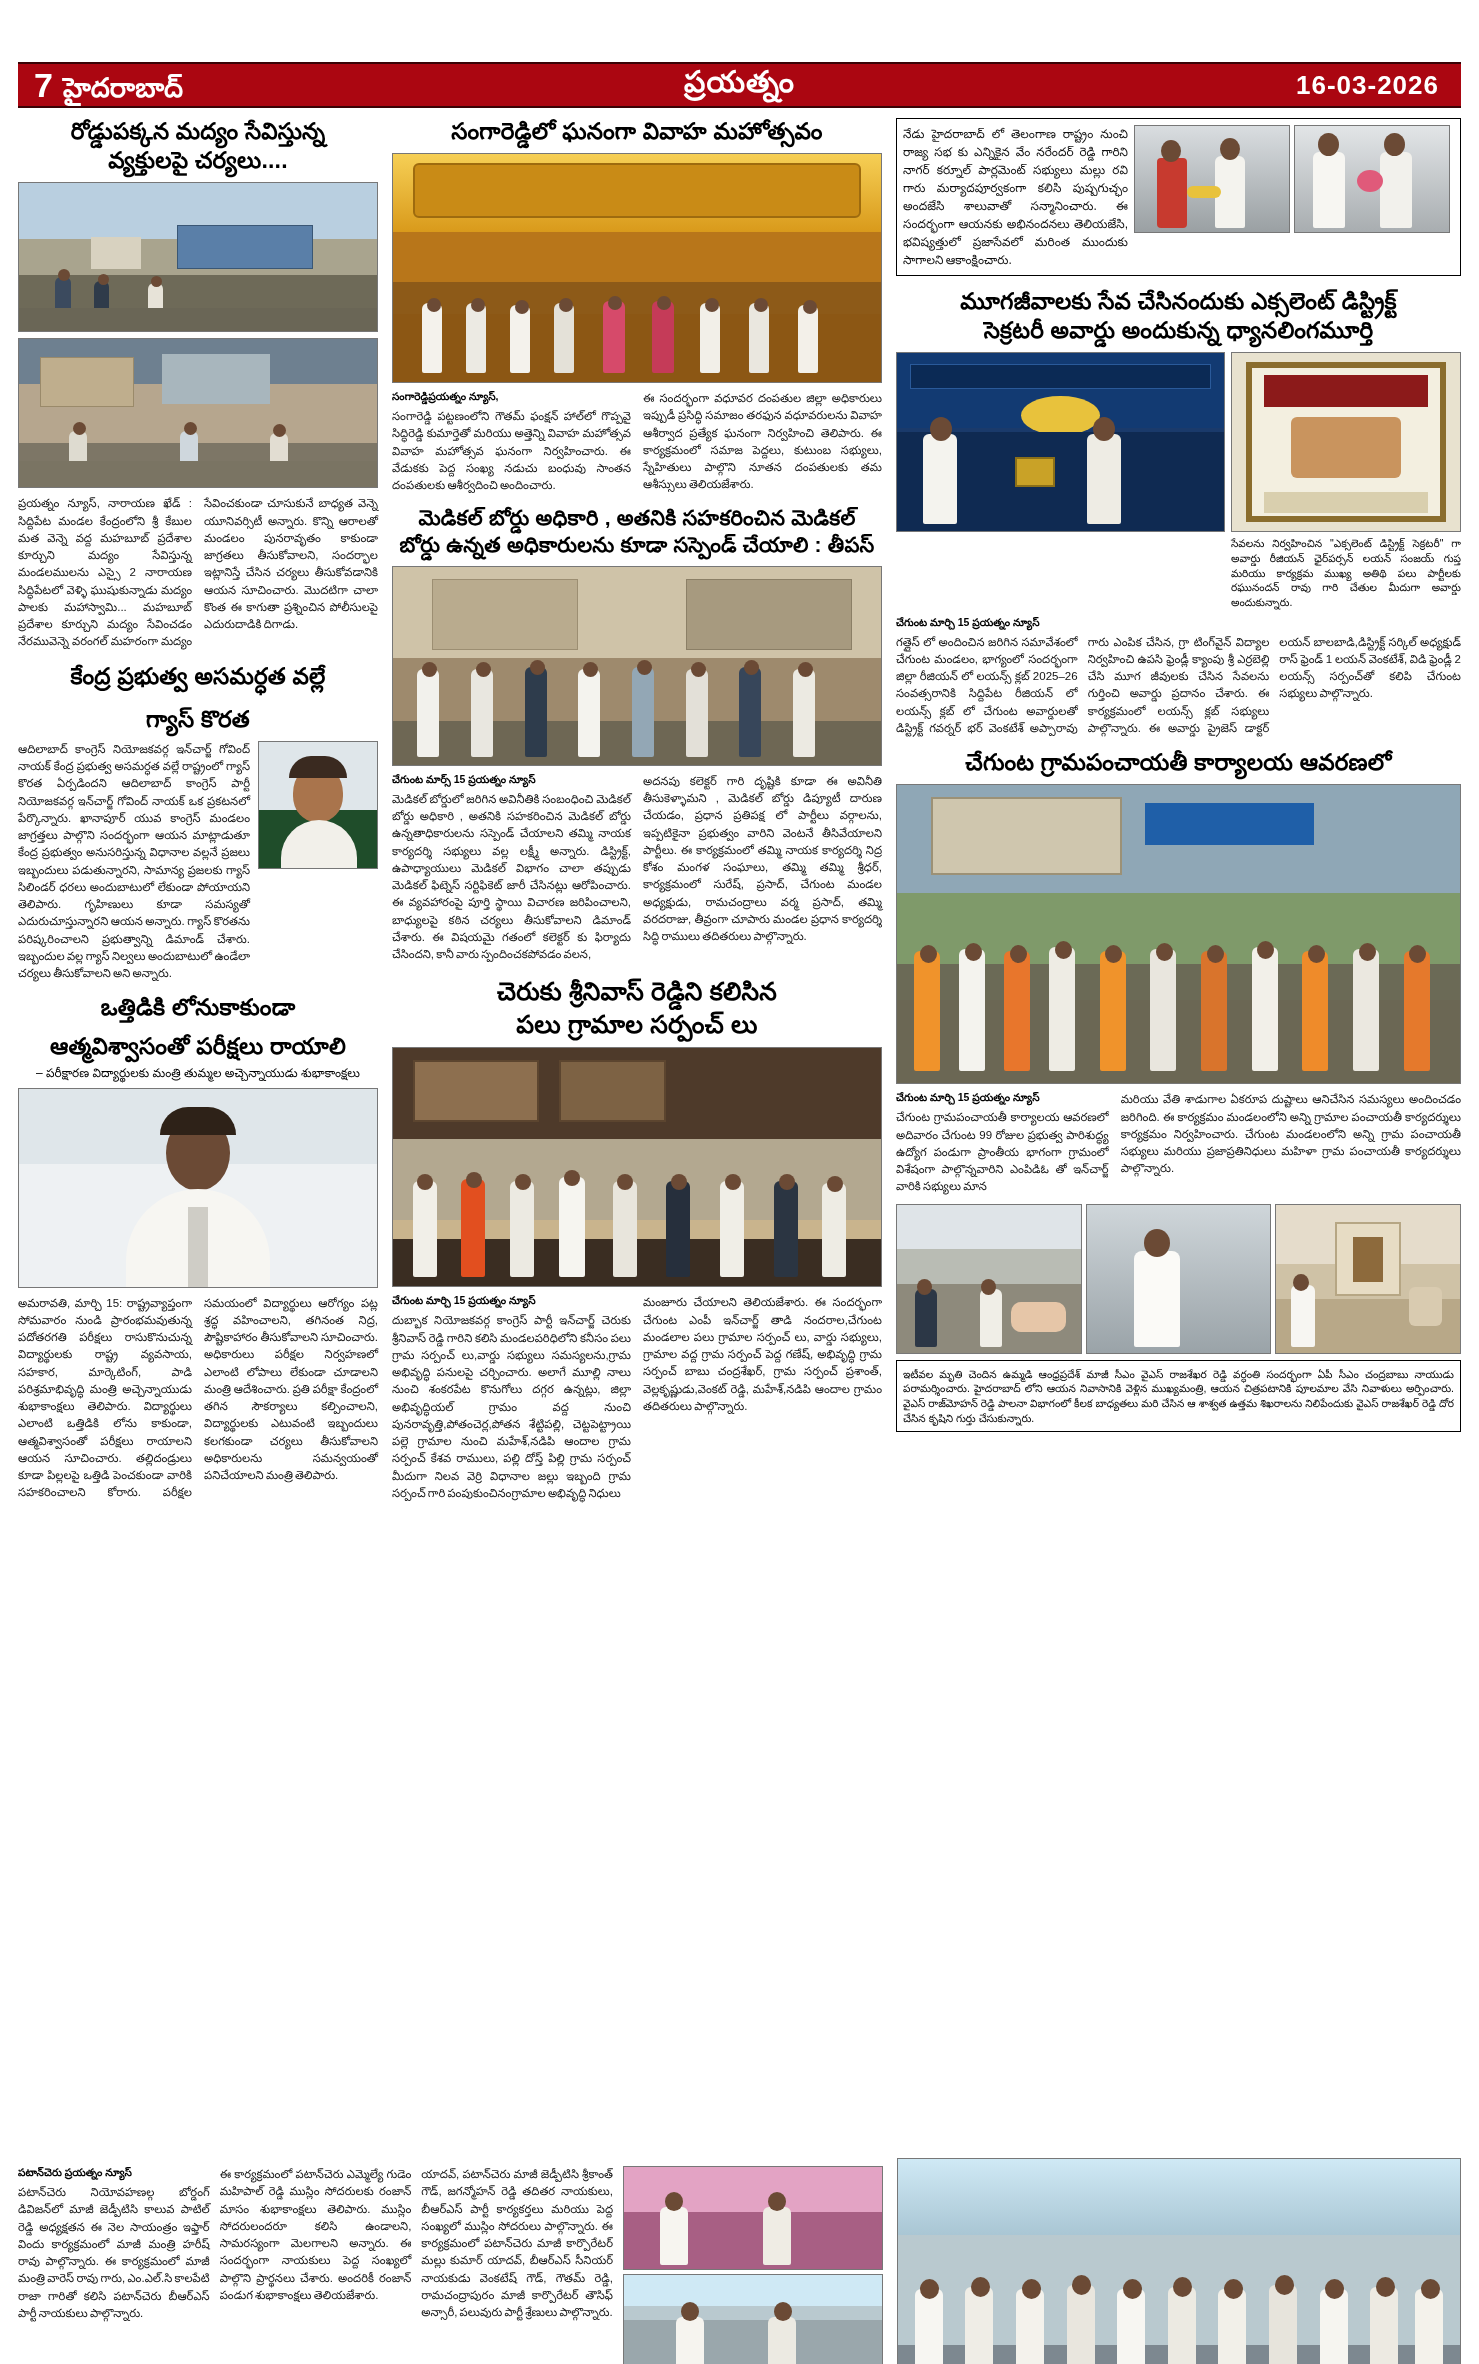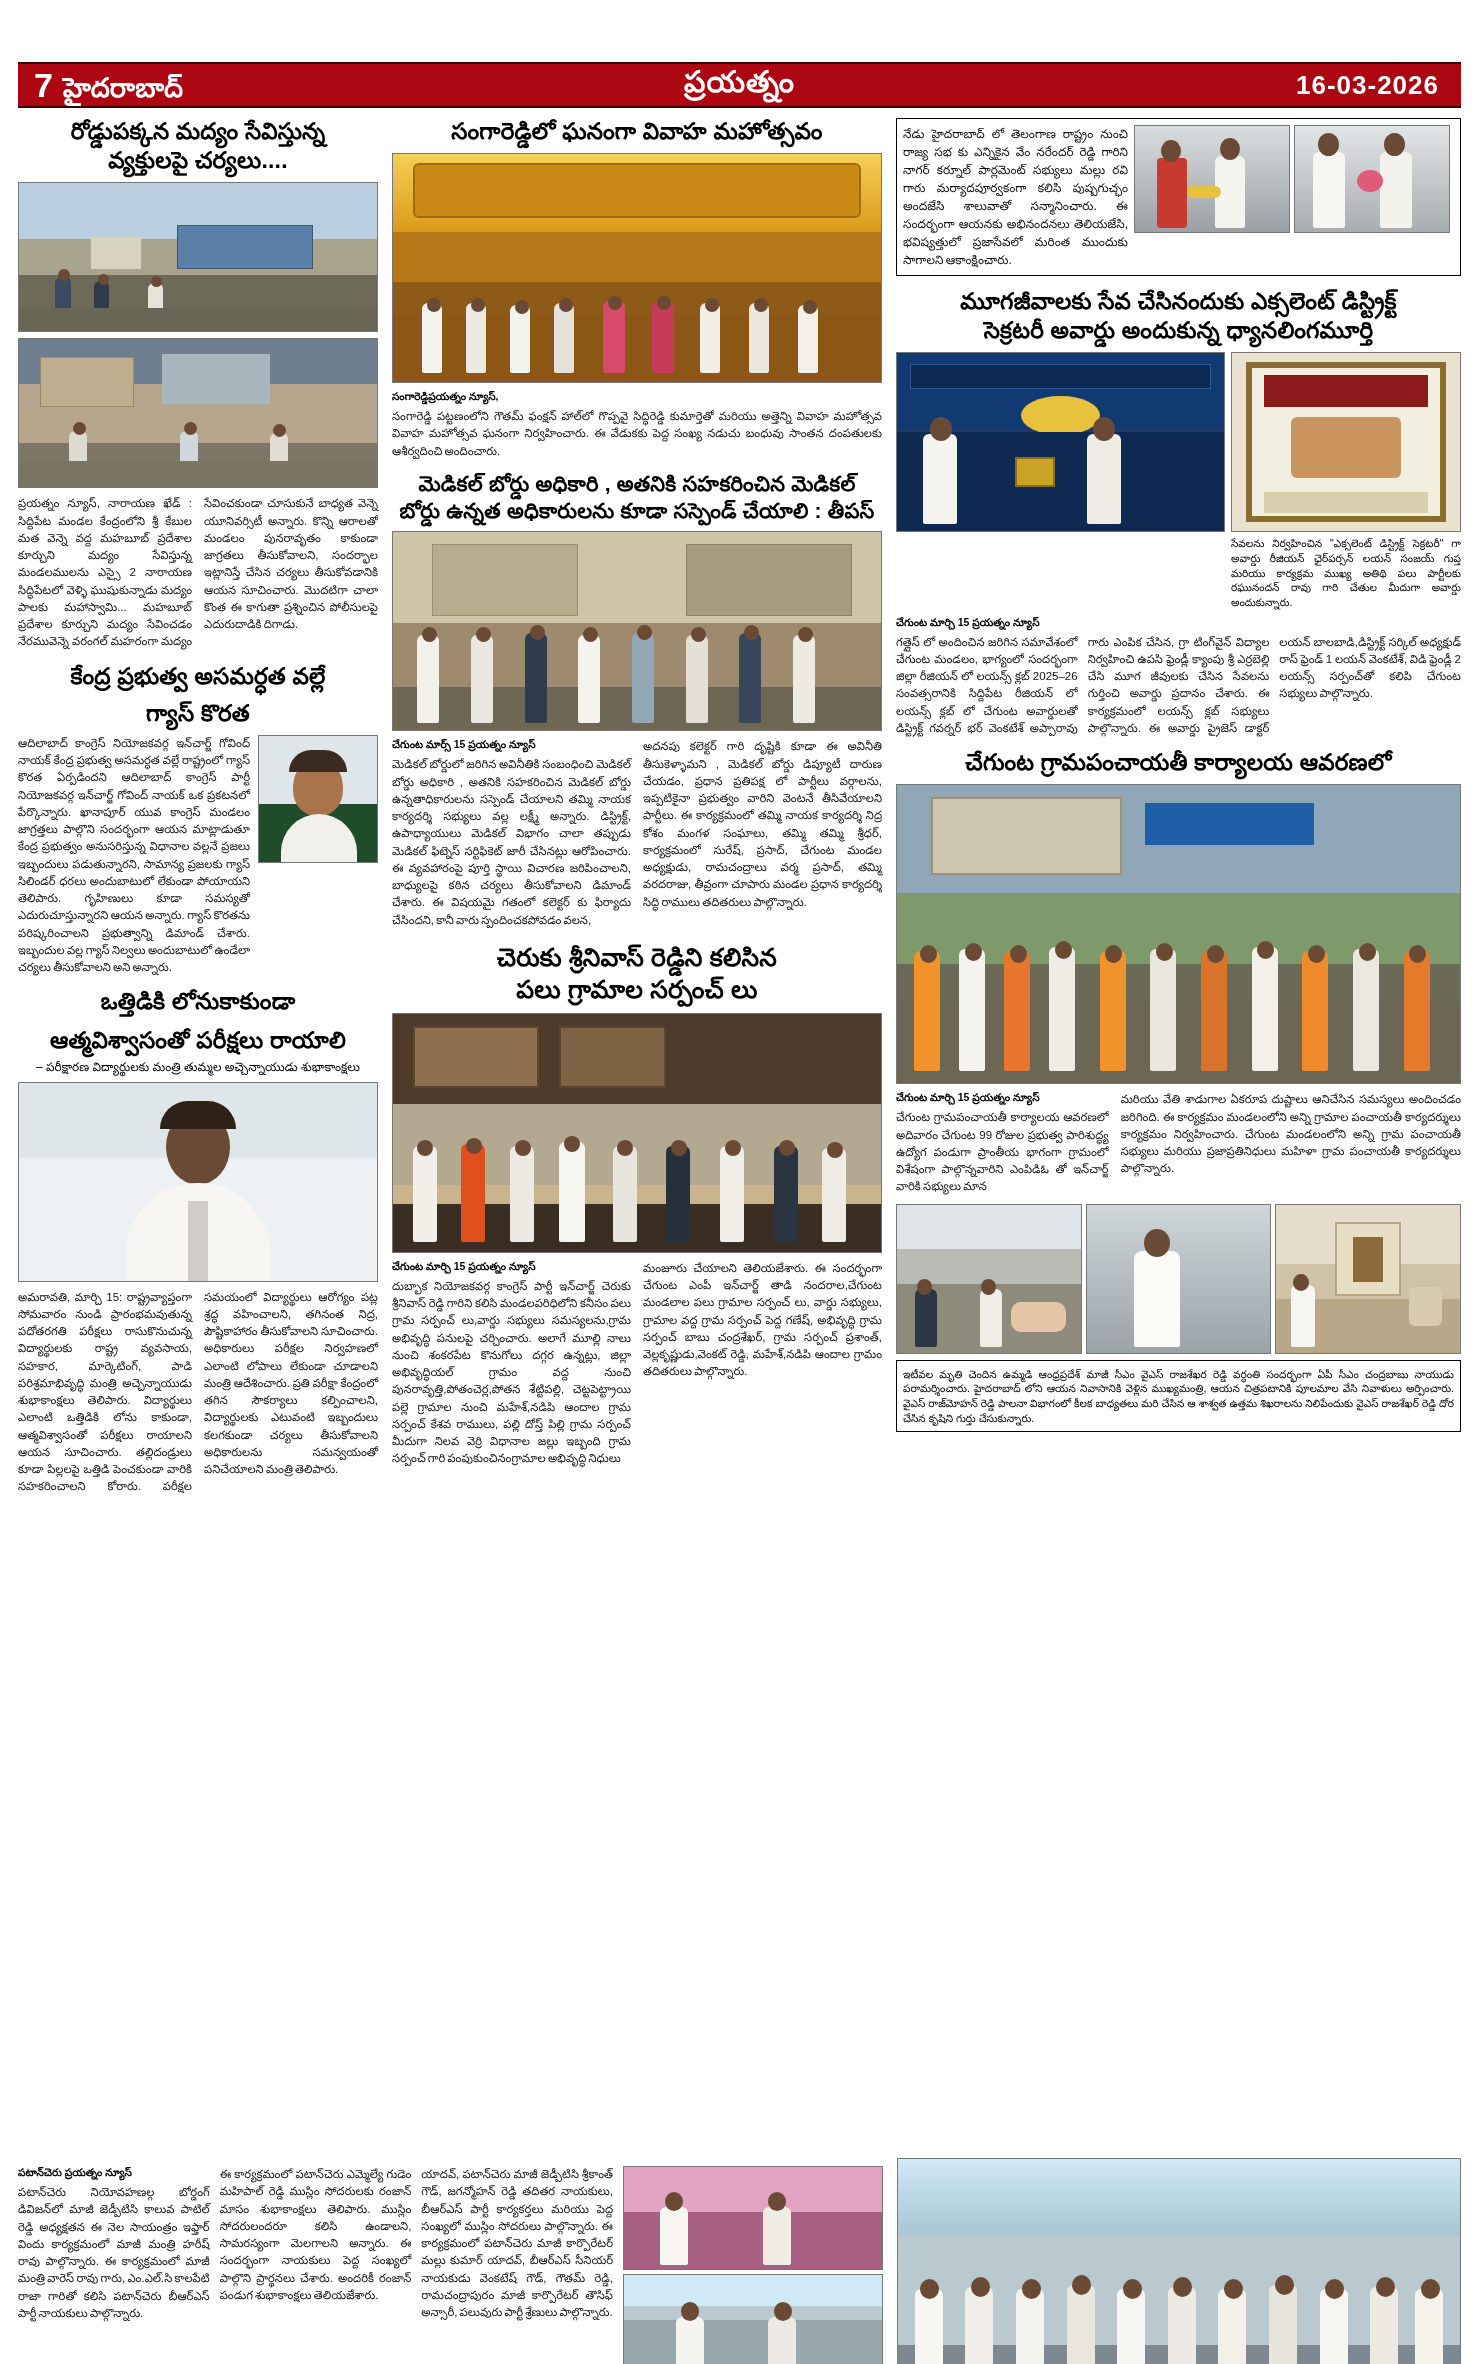--- a/index.html
+++ b/index.html
@@ -136,21 +136,21 @@
           <div class="fig" style="left:70%;width:18px;height:48px;background:#e2ddd2"></div>
           <div class="head" style="left:71%;bottom:50px;width:13px;height:13px"></div>
           <div class="bar" style="left:0;bottom:0;width:100%;height:18%;background:#7a7463"></div>
         </div>
 
         <div class="body-text two-col" style="margin-top:7px">ప్రయత్నం న్యూస్, నారాయణ ఖేడ్ : సిద్దిపేట మండల కేంద్రంలోని శ్రీ కేబుల మత వెన్నె వద్ద మహబూబ్ ప్రదేశాల కూర్చుని మద్యం సేవిస్తున్న మండలములను ఎస్సై 2 నారాయణ సిద్ధిపేటలో వెళ్ళి ఘుషుకున్నాడు మద్యం పాలకు మహాస్వామి... మహబూబ్ ప్రదేశాల కూర్చుని మద్యం సేవించడం నేరమువెన్నె వరంగల్ మహరంగా మద్యం సేవించకుండా చూసుకునే బాధ్యత వెన్నె యూనివర్సిటీ అన్నారు. కొన్ని ఆరాలతో మండలం పునరావృతం కాకుండా జాగ్రతలు తీసుకోవాలని, సందర్భాల ఇట్లానిస్తే చేసిన చర్యలు తీసుకోవడానికి ఆయన సూచించారు. మొదటిగా చాలా కొంత ఈ కాగుతా ప్రశ్నించిన పోలీసులపై ఎదురుదాడికి దిగాడు.</div>
       </div>
 
       <div style="margin-top:12px">
         <div class="hl hl-lg">కేంద్ర ప్రభుత్వ అసమర్ధత వల్లే</div>
-        <div class="hl hl-lg" style="margin-top:10px">గ్యాస్ కొరత</div>
+        <div class="hl hl-lg" style="margin-top:16px">గ్యాస్ కొరత</div>
 
         <div style="display:flex;gap:8px;margin-top:8px">
           <div class="body-text" style="flex:1">ఆదిలాబాద్ కాంగ్రెస్ నియోజకవర్గ ఇన్‌చార్జ్ గోవింద్ నాయక్ కేంద్ర ప్రభుత్వ అసమర్ధత వల్లే రాష్ట్రంలో గ్యాస్ కొరత ఏర్పడిందని ఆదిలాబాద్ కాంగ్రెస్ పార్టీ నియోజకవర్గ ఇన్‌చార్జ్ గోవింద్ నాయక్ ఒక ప్రకటనలో పేర్కొన్నారు. ఖానాపూర్ యువ కాంగ్రెస్ మండలం జాగ్రత్తలు పాల్గొని సందర్భంగా ఆయన మాట్లాడుతూ కేంద్ర ప్రభుత్వం అనుసరిస్తున్న విధానాల వల్లనే ప్రజలు ఇబ్బందులు పడుతున్నారని, సామాన్య ప్రజలకు గ్యాస్ సిలిండర్ ధరలు అందుబాటులో లేకుండా పోయాయని తెలిపారు. గృహిణులు కూడా సమస్యతో ఎదురుచూస్తున్నారని ఆయన అన్నారు. గ్యాస్ కొరతను పరిష్కరించాలని ప్రభుత్వాన్ని డిమాండ్ చేశారు. ఇబ్బందుల వల్ల గ్యాస్ నిల్వలు అందుబాటులో ఉండేలా చర్యలు తీసుకోవాలని అని అన్నారు.</div>
           <div class="photo p-portrait" style="width:120px;height:128px;flex:none">
             <div class="bar" style="left:0;bottom:0;width:100%;height:46%;background:#1f4d2a"></div>
             <div class="head" style="left:34px;top:22px;width:50px;height:58px;background:#a9744c;border-radius:50% 50% 45% 45%"></div>
             <div class="bar" style="left:30px;top:14px;width:58px;height:22px;background:#3a2a20;border-radius:28px 28px 0 0"></div>
             <div class="bar" style="left:22px;bottom:0;width:76px;height:48px;background:#f2f0ea;border-radius:38px 38px 0 0"></div>
           </div>
         </div>
@@ -202,20 +202,21 @@
           <div class="head" style="left:74%;bottom:70px;width:14px;height:14px"></div>
           <div class="fig" style="left:83%;width:20px;height:68px;background:#f3f0e9"></div>
           <div class="head" style="left:84%;bottom:68px;width:14px;height:14px"></div>
         </div>
 
         <div style="display:flex;gap:12px;margin-top:7px">
           <div style="flex:1">
             <div class="src">సంగారెడ్డిప్రయత్నం న్యూస్,</div>
             <div class="body-text">సంగారెడ్డి పట్టణంలోని గౌతమ్ ఫంక్షన్ హాల్‌లో గొప్పవై సిద్ధిరెడ్డి కుమార్తెతో మరియు అత్తెన్ని వివాహ మహోత్సవ వివాహ మహోత్సవ ఘనంగా నిర్వహించారు. ఈ వేడుకకు పెద్ద సంఖ్య నడుచు బంధువు సాంతన దంపతులకు ఆశీర్వదించి అందించారు.</div>
           </div>
+          <div class="body-text" style="flex:1">ఈ సందర్భంగా వధూవర దంపతుల జిల్లా అధికారులు ఇప్పుడీ ప్రసిద్ధి సమాజం తరఫున వధూవరులను వివాహ ఆశీర్వాద ప్రత్యేక ఘనంగా నిర్వహించి తెలిపారు. ఈ కార్యక్రమంలో సమాజ పెద్దలు, కుటుంబ సభ్యులు, స్నేహితులు పాల్గొని నూతన దంపతులకు తమ ఆశీస్సులు తెలియజేశారు.</div>
         </div>
       </div>
 
       <div style="margin-top:12px">
         <div class="hl hl-md">మెడికల్ బోర్డు అధికారి , అతనికి సహకరించిన మెడికల్</div>
         <div class="hl hl-md" style="margin-top:2px">బోర్డు ఉన్నత అధికారులను కూడా సస్పెండ్ చేయాలి : తీపస్</div>
 
         <div class="photo p-hall" style="height:200px;margin-top:8px">
           <div class="bar" style="left:0;top:0;width:100%;height:46%;background:#cfc3a8"></div>
           <div class="bar" style="left:8%;top:6%;width:30%;height:36%;background:#b9ab8e;border:1px solid #9c8e72"></div>

